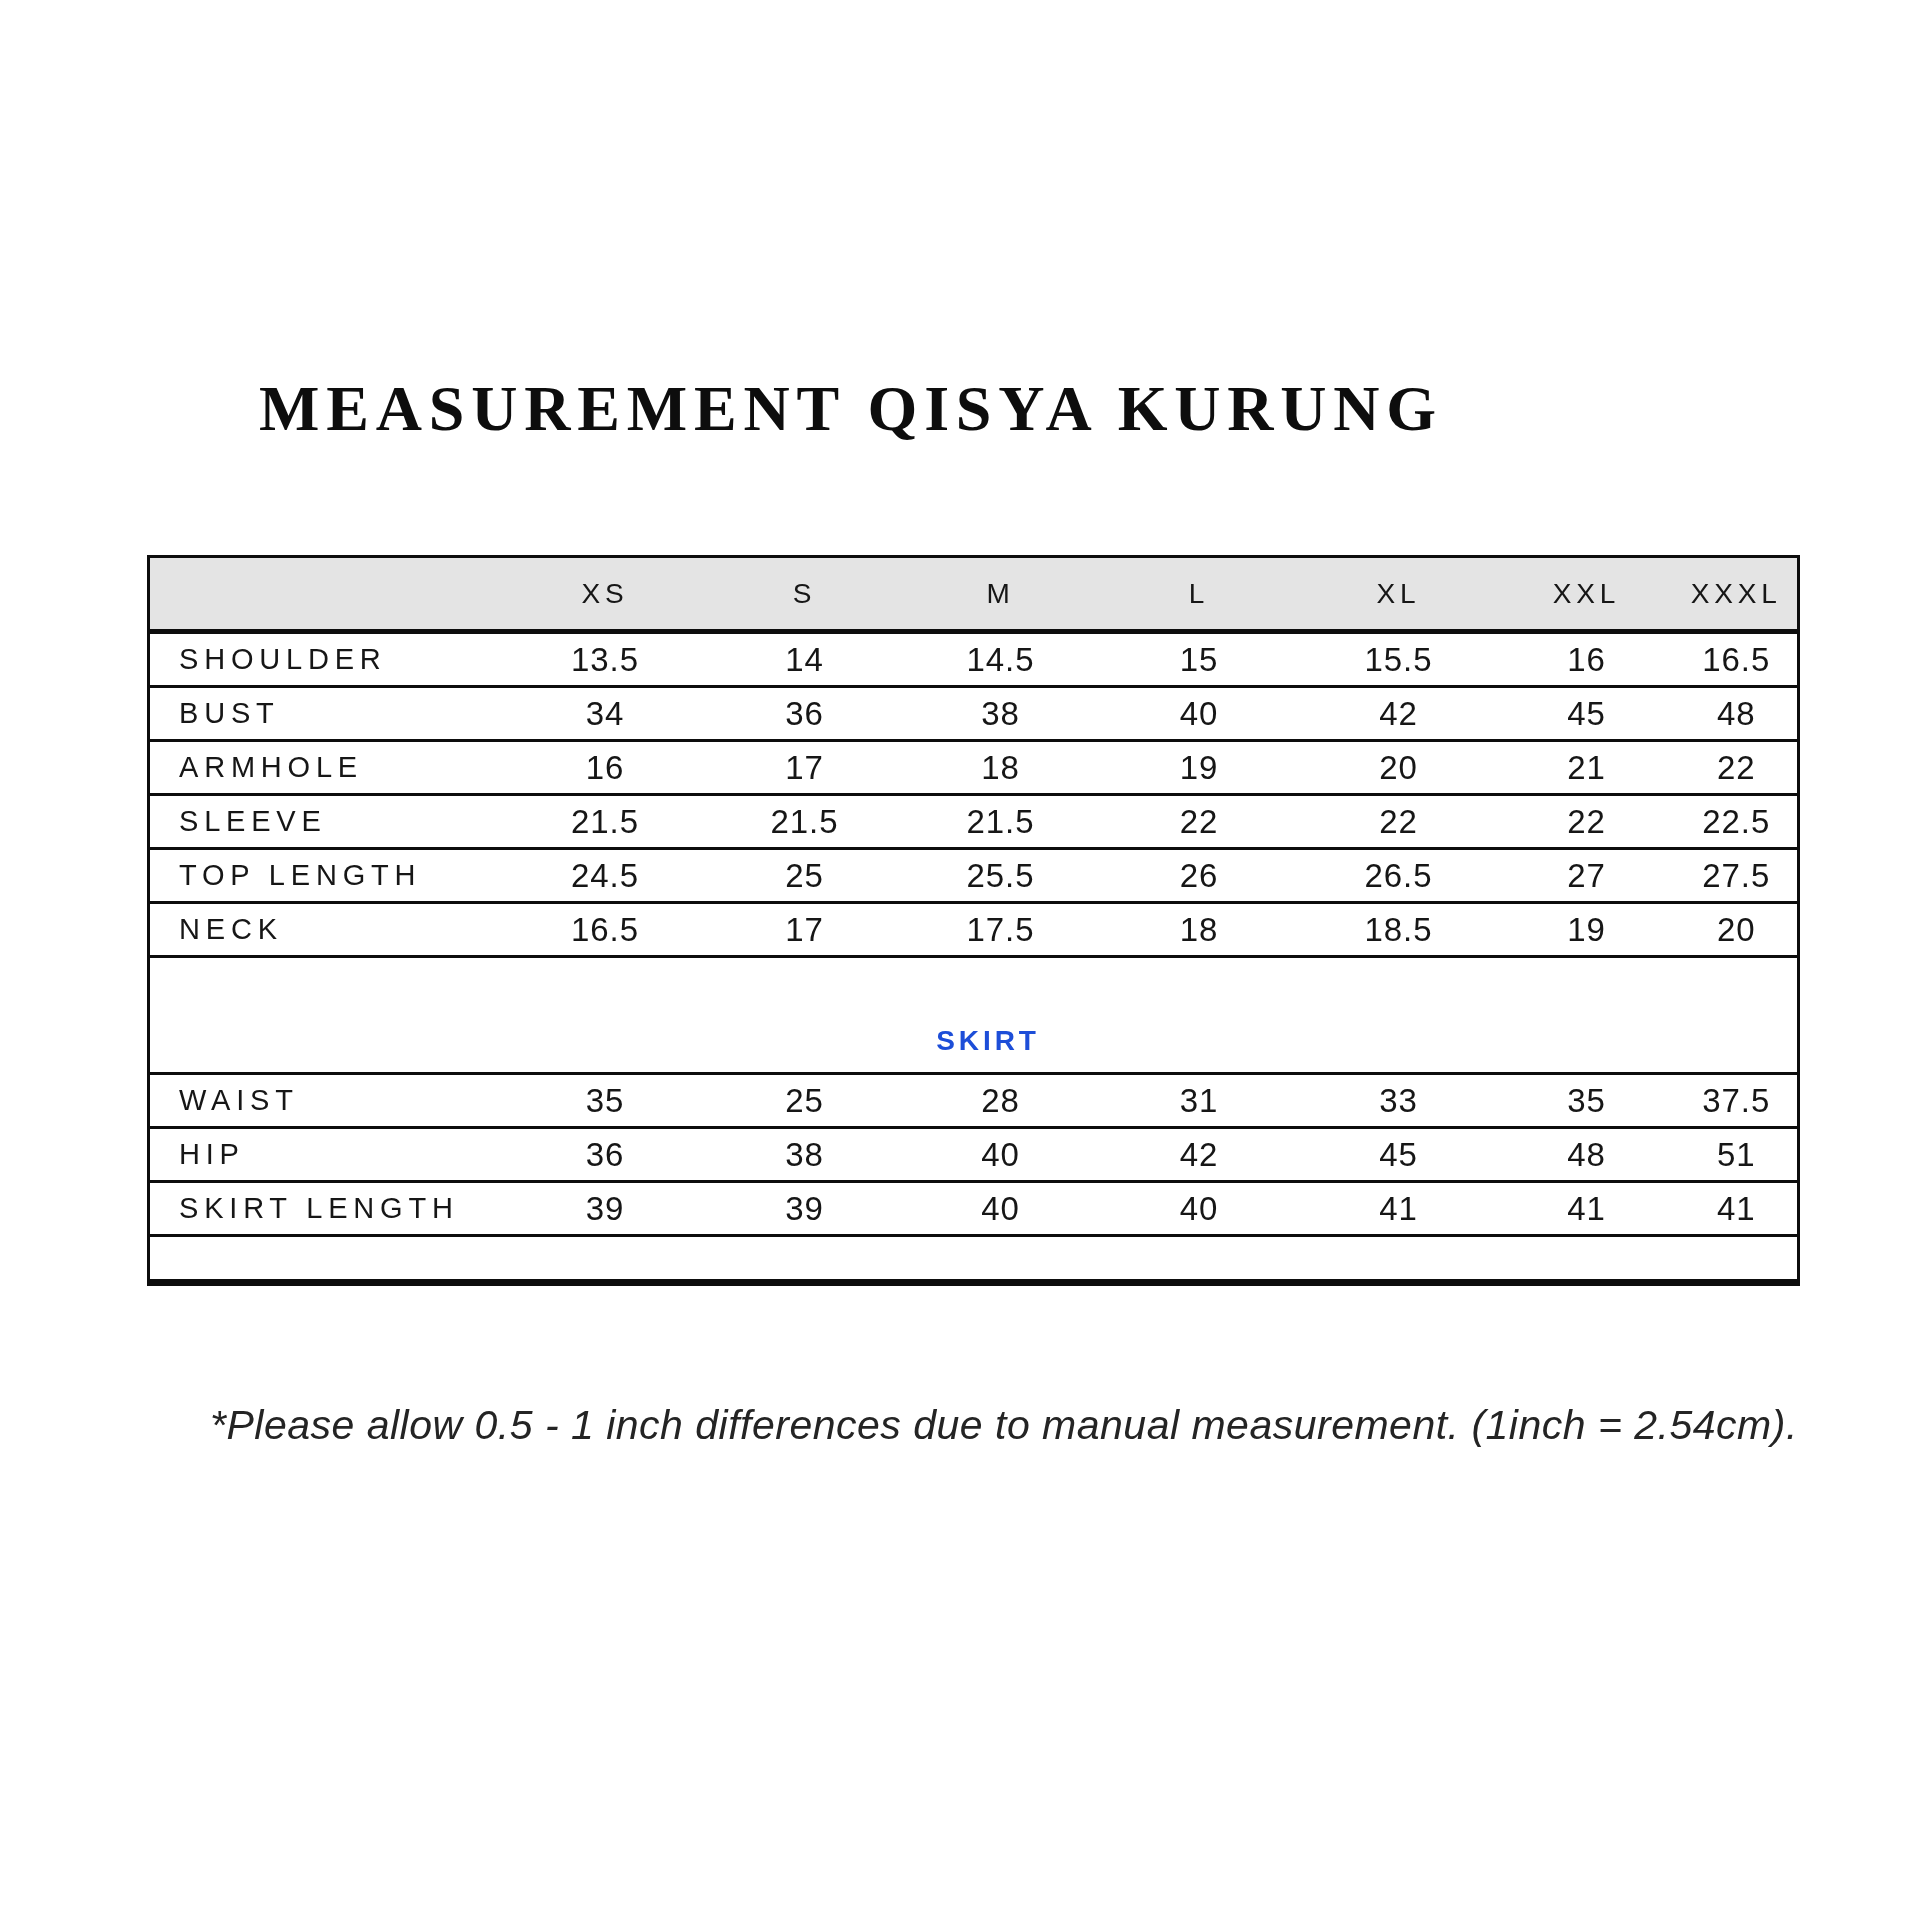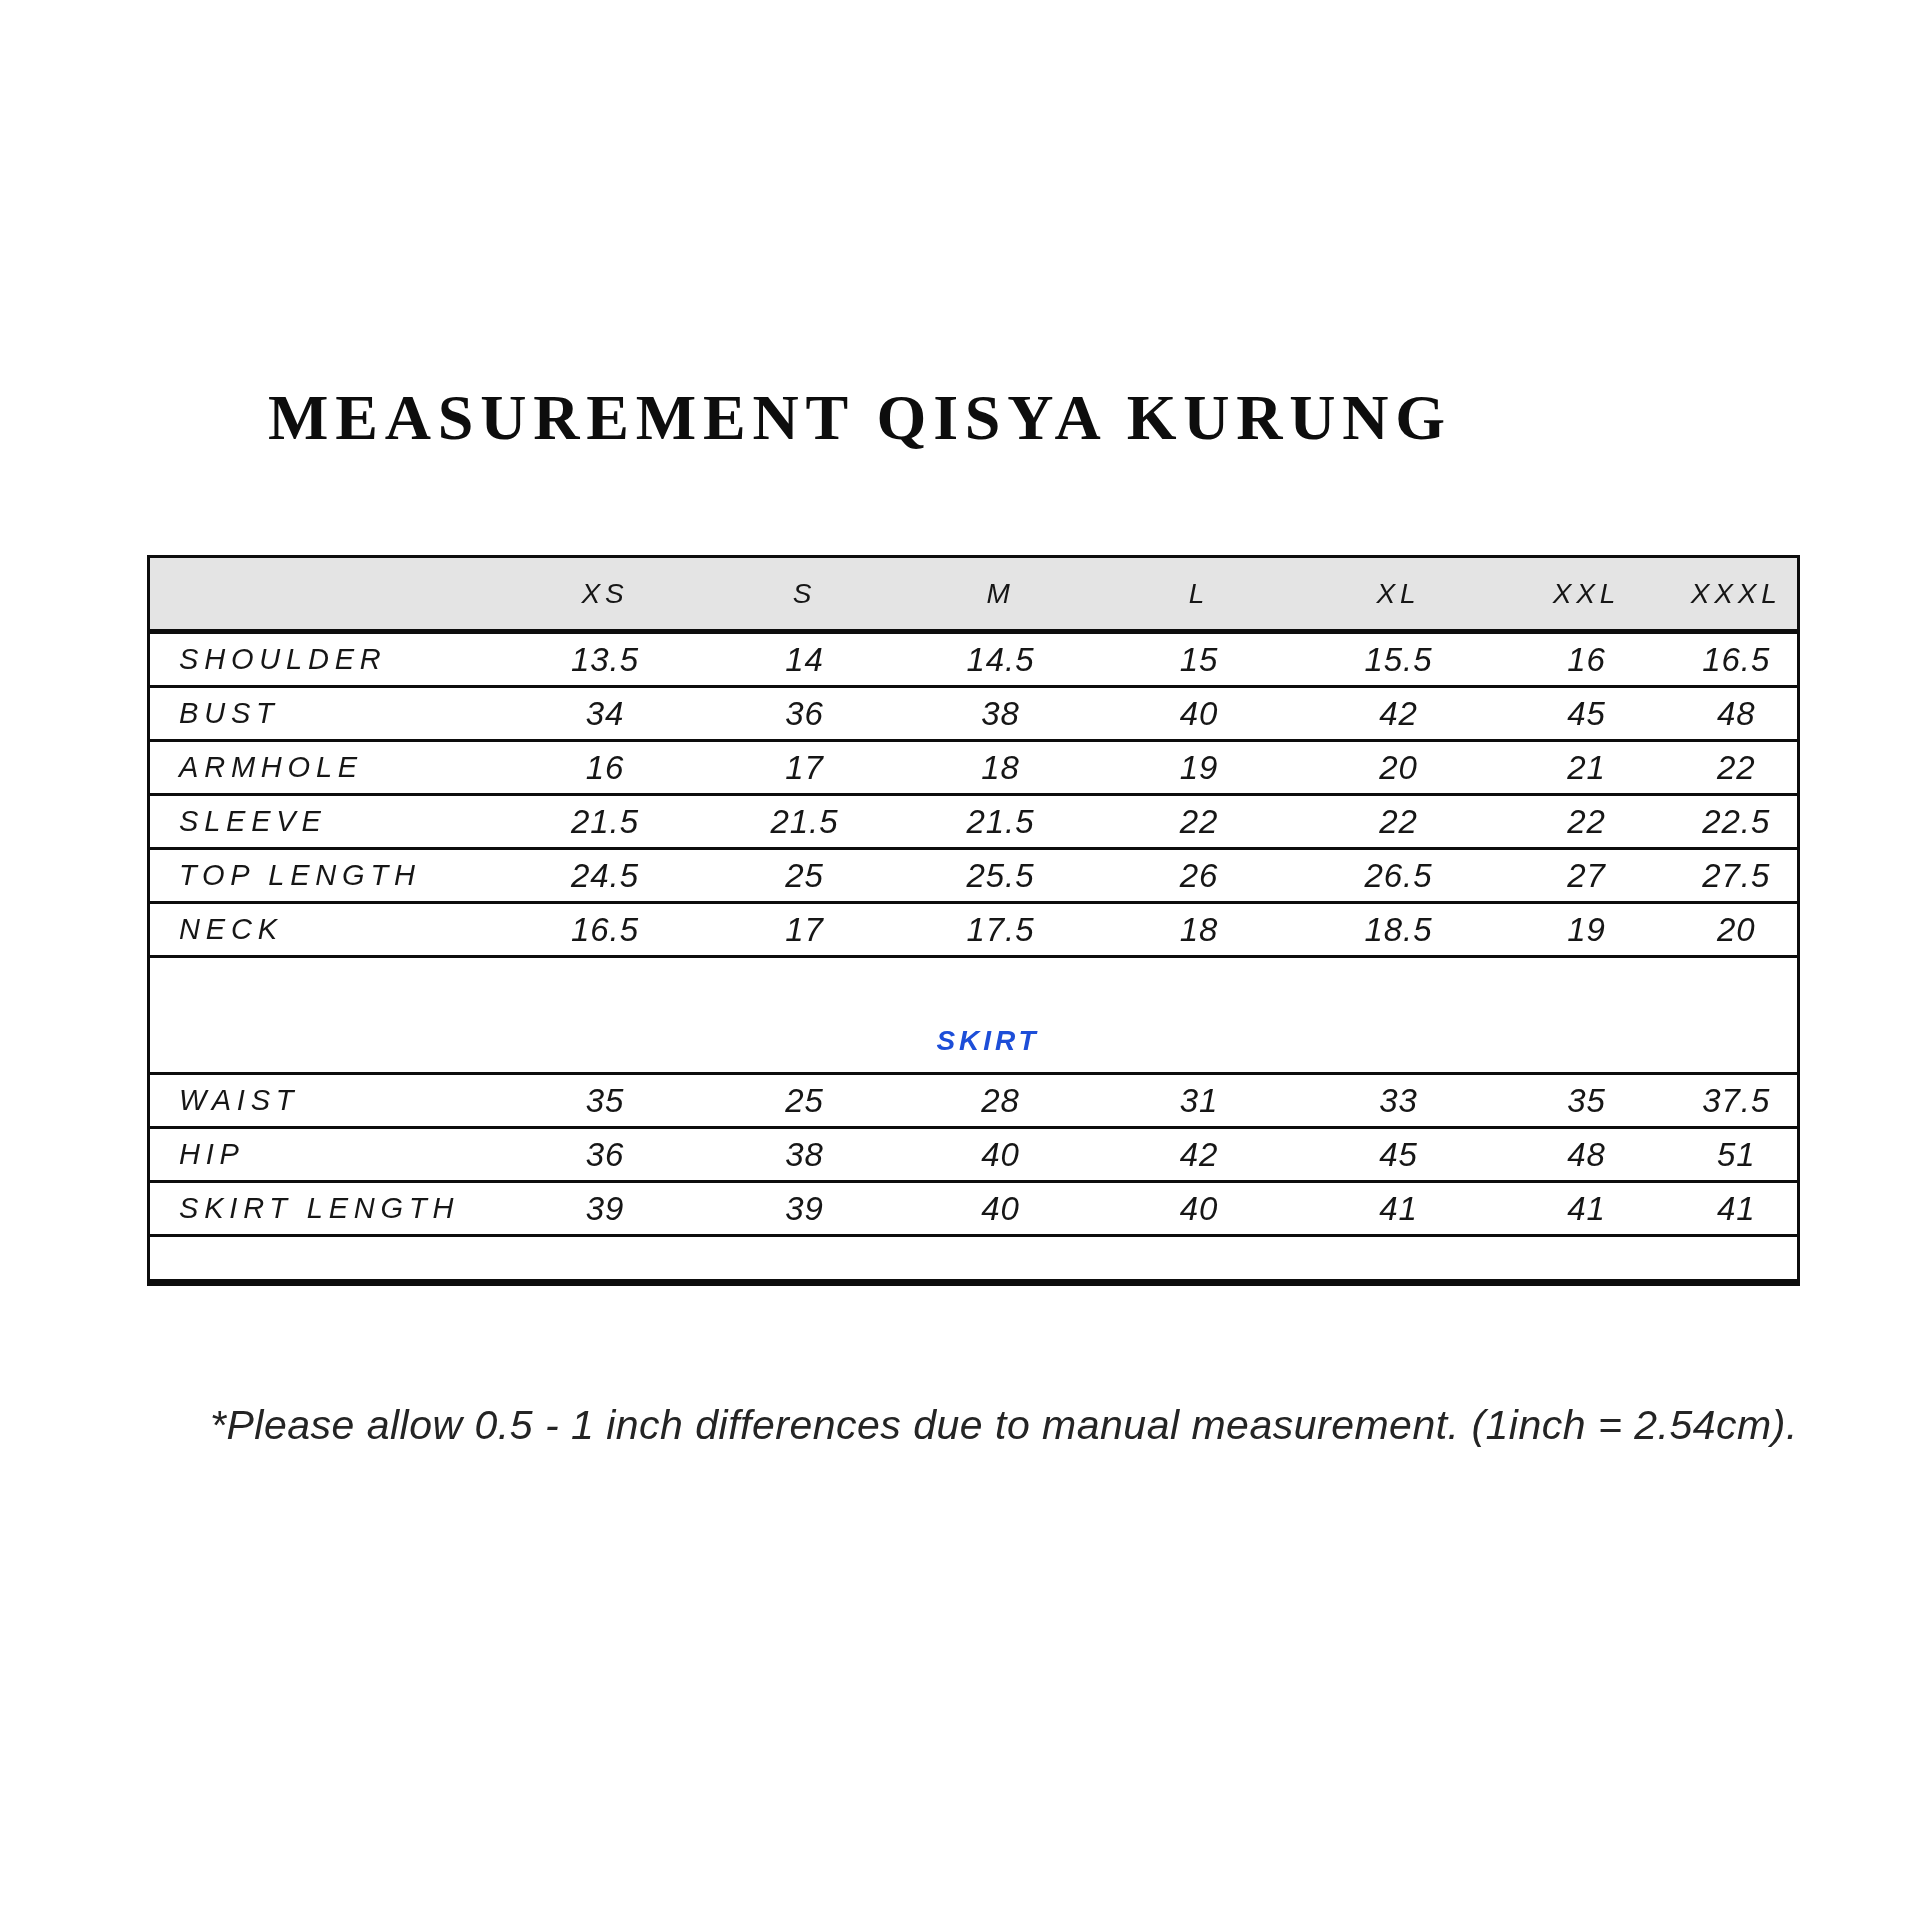--- a/index.html
+++ b/index.html
@@ -12,39 +12,38 @@
     height: 1931px;
     position: relative;
     font-family: "Liberation Sans", sans-serif;
     color: #1a1a1a;
   }
   .page-title {
     position: absolute;
     top: 372px;
     left: 0;
     width: 1702px;
-    margin: 9px;
+    margin: 0;
     text-align: center;
     font-family: "Liberation Serif", serif;
     font-weight: 700;
     font-size: 64px;
     letter-spacing: 6.8px;
     color: #0d0d0d;
     white-space: nowrap;
   }
   table.size-table {
     position: absolute;
     top: 555px;
     left: 147px;
     width: 1649px;
     table-layout: fixed;
     border-collapse: collapse;
     border: 3.9px solid #0d0d0d;
     border-bottom-width: 7.7px;
-    font-style: italic;
   }
   .size-table th, .size-table td {
     padding: 0;
     font-weight: normal;
     overflow: hidden;
     white-space: nowrap;
   }
   
   col.c-label { width: 355px; }
   col.c-xs   { width: 203px; }

